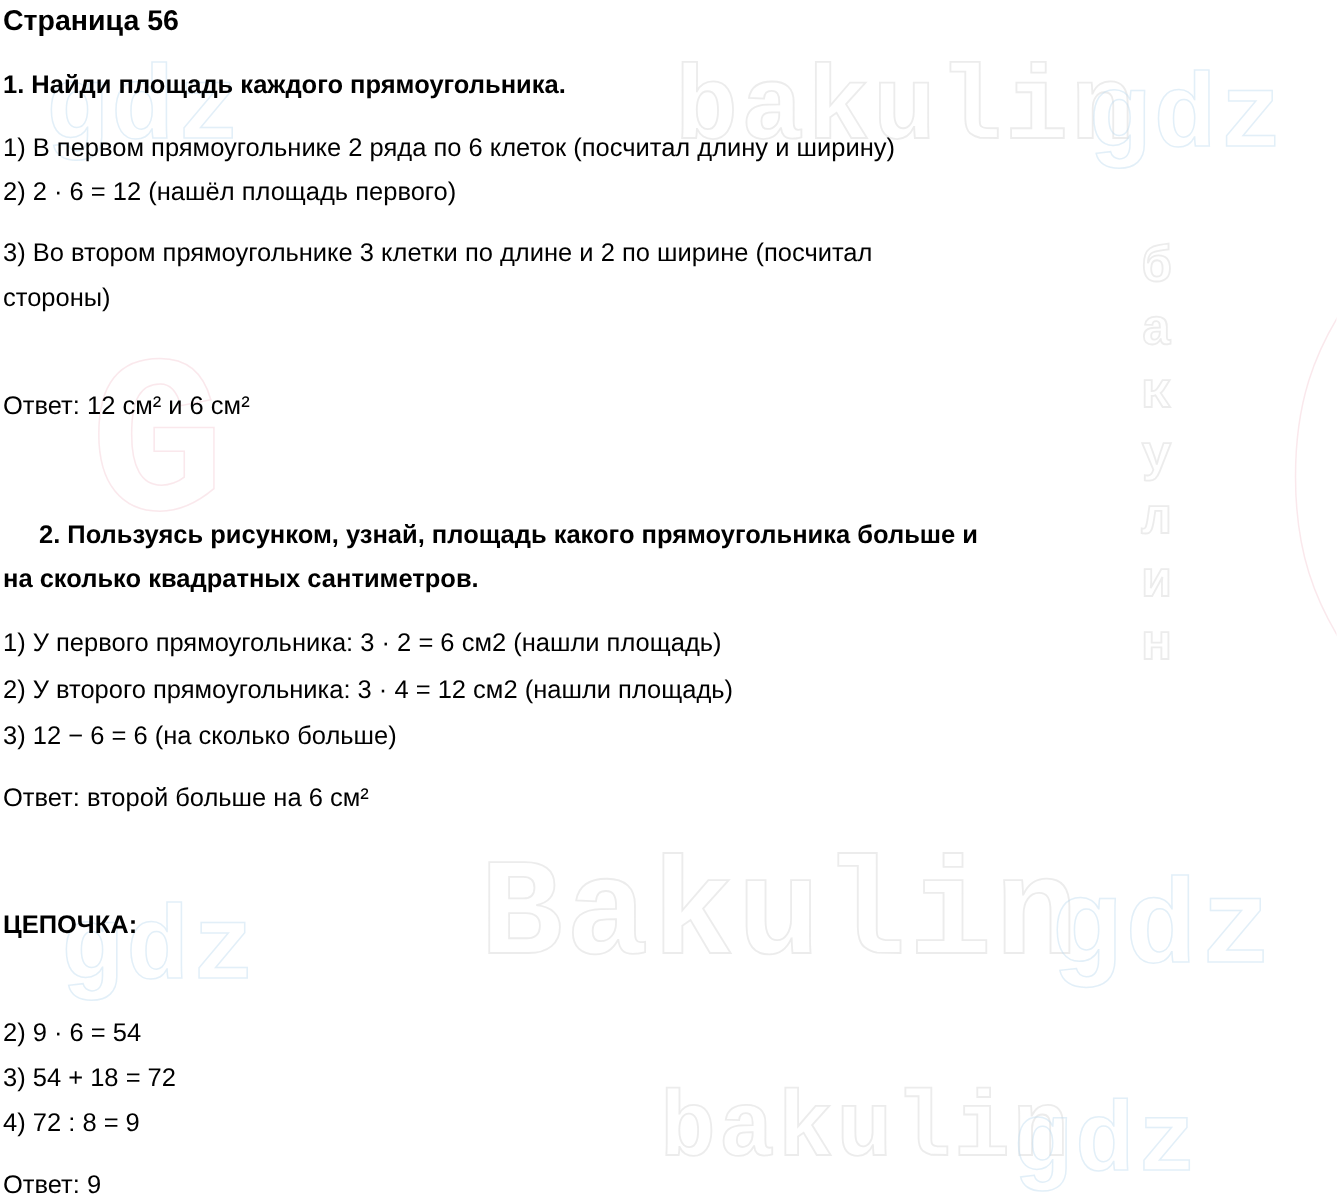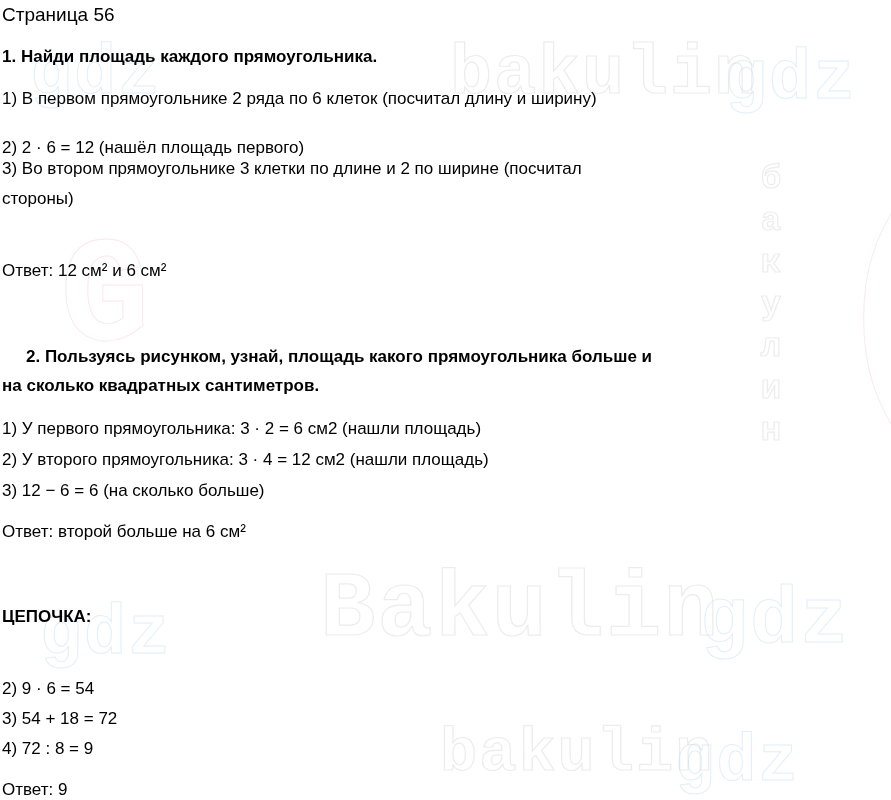--- a/index.html
+++ b/index.html
@@ -44,21 +44,21 @@
     .line {
       position: absolute;
       left: 2px;
       white-space: nowrap;
       font-family: Liberation Sans, sans-serif;
       font-size: 17px;
       line-height: 28px;
     }
     .page-title {
       font-family: "Liberation Sans", sans-serif;
-      font-weight: normal;
+      font-weight: bold;
       font-size: 19px;
       line-height: 24px;
     }
     .task-title {
       font-weight: bold;
     }
   </style>
 </head>
 <body>
 
@@ -74,21 +74,21 @@
   <div class="wm vertical" style="left:752px; top:160px; font-size:34px;">бакулин</div>
   <div class="wm pink" style="left:60px; top:215px; font-size:150px;">G</div>
   <div class="wm pink" style="left:820px; top:170px; font-size:260px;">(</div>
 </div>
 
 <div class="content">
   <div class="line page-title" style="top:3px;">Страница 56</div>
 
   <div class="line task-title" style="top:43px;">1. Найди площадь каждого прямоугольника.</div>
   <div class="line" style="top:85px;">1) В первом прямоугольнике 2 ряда по 6 клеток (посчитал длину и ширину)</div>
-  <div class="line" style="top:114px;margin-top:20px;">2) 2 · 6 = 12 (нашёл площадь первого)</div>
+  <div class="line" style="top:114px;">2) 2 · 6 = 12 (нашёл площадь первого)</div>
   <div class="line" style="top:155px;">3) Во втором прямоугольнике 3 клетки по длине и 2 по ширине (посчитал</div>
   <div class="line" style="top:185px;">стороны)</div>
   <div class="line" style="top:257px;">Ответ: 12 см² и 6 см²</div>
 
   <div class="line task-title" style="top:343px;margin-left:24px;">2. Пользуясь рисунком, узнай, площадь какого прямоугольника больше и</div>
   <div class="line task-title" style="top:372px;">на сколько квадратных сантиметров.</div>
   <div class="line" style="top:415px;">1) У первого прямоугольника: 3 · 2 = 6 см2 (нашли площадь)</div>
   <div class="line" style="top:446px;">2) У второго прямоугольника: 3 · 4 = 12 см2 (нашли площадь)</div>
   <div class="line" style="top:477px;">3) 12 − 6 = 6 (на сколько больше)</div>
   <div class="line" style="top:518px;">Ответ: второй больше на 6 см²</div>

